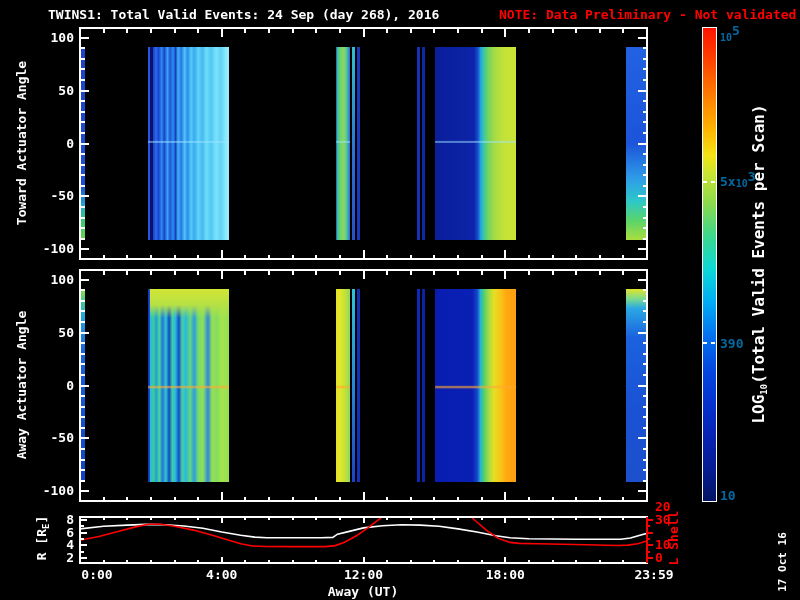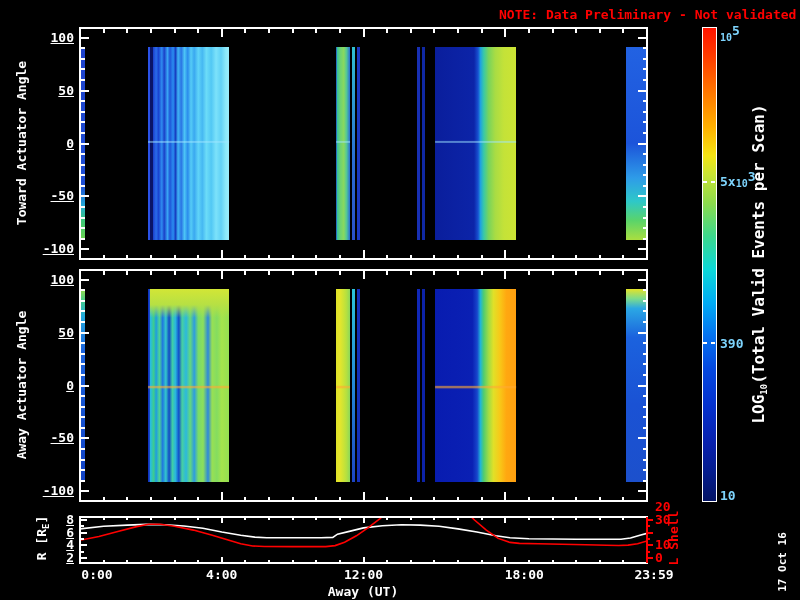--- a/index.html
+++ b/index.html
@@ -5,26 +5,26 @@
   html,body{margin:0;padding:0;background:#000;}
   #stage{position:relative;width:800px;height:600px;background:#000;overflow:hidden;
          font-family:"DejaVu Sans Mono",monospace;color:#fff;}
   #plot-svg{position:absolute;left:0;top:0;}
   .abs{position:absolute;white-space:nowrap;}
   .title-main{left:48px;top:7px;font-size:13px;font-weight:bold;letter-spacing:0px;color:#fff;}
   .title-note{left:455px;top:7px;font-size:13px;font-weight:bold;color:#f00;margin-left:44px;}
   .vlabel{position:absolute;transform:translate(-50%,-50%) rotate(-90deg);
           white-space:nowrap;font-size:13px;font-weight:bold;color:#fff;}
   .tick-label{position:absolute;font-size:13px;font-weight:bold;color:#fff;line-height:15px;}
-  .ylab{text-align:right;width:46px;text-decoration:underline;}
+  .ylab{text-align:right;width:46px;}
   .xlab{transform:translateX(-50%);}
   .red{color:#f00;}
   .cb{position:absolute;border:1px solid #fff;}
   .cb-dash{position:absolute;background:#fff;width:4px;height:2px;}
-  .cb-label{position:absolute;transform:translateY(-50%);font-weight:bold;color:#7dd3fc;line-height:22px;}
+  .cb-label{position:absolute;transform:translateY(-50%);font-weight:bold;color:#0369a1;line-height:22px;}
   .seg-plain{font-size:13px;text-align:center;}
   .seg-base{font-size:10px;position:relative;top:1px;}
   .seg-exp{font-size:13px;position:relative;top:-5px;}
   .seg-sub{font-size:9px;position:relative;top:3px;}
   .cbtitle{font-size:16px;}
   .datestamp{font-size:11px;}
 </style>
 </head>
 <body>
 
@@ -206,20 +206,21 @@
       <g clip-path="url(#clipP3)">
         <polyline points="80.0,528.9 103.6,526.3 127.3,525.1 146.1,524.4 165.1,524.7 183.9,526.0 202.9,528.2 221.8,532.0 240.7,535.2 254.8,537.1 266.6,537.7 292.6,537.7 321.0,537.7 332.8,537.4 337.5,534.2 349.3,531.4 363.5,527.9 382.4,525.7 401.3,524.7 420.2,525.1 439.1,526.3 458.0,528.9 476.9,532.0 495.8,535.8 510.0,537.7 528.9,538.7 552.5,539.0 576.1,539.3 599.8,539.3 621.0,539.3 630.5,538.0 639.9,535.2 647.0,533.3" fill="none" stroke="#ffffff" stroke-width="1.6"></polyline>
         <polyline points="80.0,540.3 98.9,536.5 117.8,531.4 136.7,526.6 148.5,524.3 160.3,524.3 174.5,526.3 193.4,530.1 212.3,535.2 226.5,539.6 240.7,543.7 252.5,546.0 264.3,546.5 292.6,546.6 325.7,546.6 335.1,545.6 344.6,542.2 356.4,535.8 368.2,527.6 380.0,518.7 389.5,509.9 396.6,504.8 455.6,504.8 465.1,511.1 474.5,520.0 486.3,530.1 498.2,538.4 510.0,542.4 519.4,543.4 538.3,543.8 562.0,544.3 585.6,544.8 606.8,545.3 618.6,545.5 628.1,545.1 637.6,543.8 647.0,540.9" fill="none" stroke="#ff0000" stroke-width="1.6"></polyline>
       </g>
       <path d="M103.625 517V520M103.625 563V560M127.25 517V520M127.25 563V560M150.875 517V520M150.875 563V560M174.5 517V520M174.5 563V560M198.125 517V520M198.125 563V560M221.75 517V523M221.75 563V557M245.375 517V520M245.375 563V560M269 517V520M269 563V560M292.625 517V520M292.625 563V560M316.25 517V520M316.25 563V560M339.875 517V520M339.875 563V560M363.5 517V523M363.5 563V557M387.125 517V520M387.125 563V560M410.75 517V520M410.75 563V560M434.375 517V520M434.375 563V560M458 517V520M458 563V560M481.625 517V520M481.625 563V560M505.25 517V523M505.25 563V557M528.875 517V520M528.875 563V560M552.5 517V520M552.5 563V560M576.125 517V520M576.125 563V560M599.75 517V520M599.75 563V560M623.375 517V520M623.375 563V560M646.598375 517V523M646.598375 563V557" stroke="#fff" stroke-width="2" fill="none" shape-rendering="crispEdges"></path>
       <path d="M80 520H87M80 532.6666H87M80 545.3332H87M80 557.9998H87M80 526.3333H83.5M80 538.9999H83.5M80 551.6665H83.5" stroke="#fff" stroke-width="2" fill="none" shape-rendering="crispEdges"></path>
       <rect x="80" y="517" width="567" height="46" fill="none" stroke="#fff" stroke-width="2" shape-rendering="crispEdges"></rect>
       <path d="M647 517V563M647 520H653M647 532.6666666666666H653M647 545.3333333333334H653M647 558H653M647 526.3333333333334H650M647 539H650M647 551.6666666666666H650" stroke="#ff0000" stroke-width="2" fill="none" shape-rendering="crispEdges"></path>
     </svg>
 
+  <div class="abs title-main">TWINS1: Total Valid Events: 24 Sep (day 268), 2016</div>
   <div class="abs title-note">NOTE: Data Preliminary - Not validated</div>
 
   <div class="vlabel" style="left:21px;top:143px">Toward Actuator Angle</div>
   <div class="vlabel" style="left:21px;top:385px">Away Actuator Angle</div>
 
   <div class="vlabel" style="left:41px;top:538px"><span>R [R</span><span class="seg-sub">E</span><span>]</span></div>
 
   <div class="vlabel red" style="left:673px;top:538px">L Shell</div>
 
   <div class="vlabel cbtitle" style="left:758px;top:264px"><span>LOG</span><span class="seg-sub">10</span><span>(Total Valid Events per Scan)</span></div>
@@ -244,21 +245,21 @@
       <div class="tick-label ylab" style="right: 726px; top: 524.667px;">6</div>
       <div class="tick-label ylab" style="right: 726px; top: 537.333px;">4</div>
       <div class="tick-label ylab" style="right: 726px; top: 550px;">2</div>
       <div class="tick-label red" style="left: 655px; top: 512px;">30</div>
       <div class="tick-label red" style="left: 655px; top: 499px;">20</div>
       <div class="tick-label red" style="left: 655px; top: 537.333px;">10</div>
       <div class="tick-label red" style="left: 655px; top: 550px;">0</div>
       <div class="tick-label xlab" style="left: 97px; top: 567px;">0:00</div>
       <div class="tick-label xlab" style="left: 221.75px; top: 567px;">4:00</div>
       <div class="tick-label xlab" style="left: 363.5px; top: 567px;">12:00</div>
-      <div class="tick-label xlab" style="left: 505.25px; top: 567px; margin-left: 19px;">18:00</div>
+      <div class="tick-label xlab" style="left: 505.25px; top: 567px;">18:00</div>
       <div class="tick-label xlab" style="left: 628px; top: 567px; margin-left: 26px;">23:59</div>
     </div>
 <div class="cb-label" style="left: 720px; top: 36px;"><span class="seg-base">10</span><span class="seg-exp">5</span></div>
     <div class="cb-dash" style="left: 703px; top: 180.725px;"></div>
     <div class="cb-dash" style="left: 711px; top: 180.725px;"></div>
     <div class="cb-label" style="left: 720px; top: 181.725px;"><span class="seg-plain">5x</span><span class="seg-base">10</span><span class="seg-exp">3</span></div>
     <div class="cb-dash" style="left: 703px; top: 342.491px;"></div>
     <div class="cb-dash" style="left: 711px; top: 342.491px;"></div>
     <div class="cb-label" style="left: 720px; top: 343.491px;"><span class="seg-plain">390</span></div>
     <div class="cb-label" style="left: 720px; top: 495px;"><span class="seg-plain">10</span></div>

